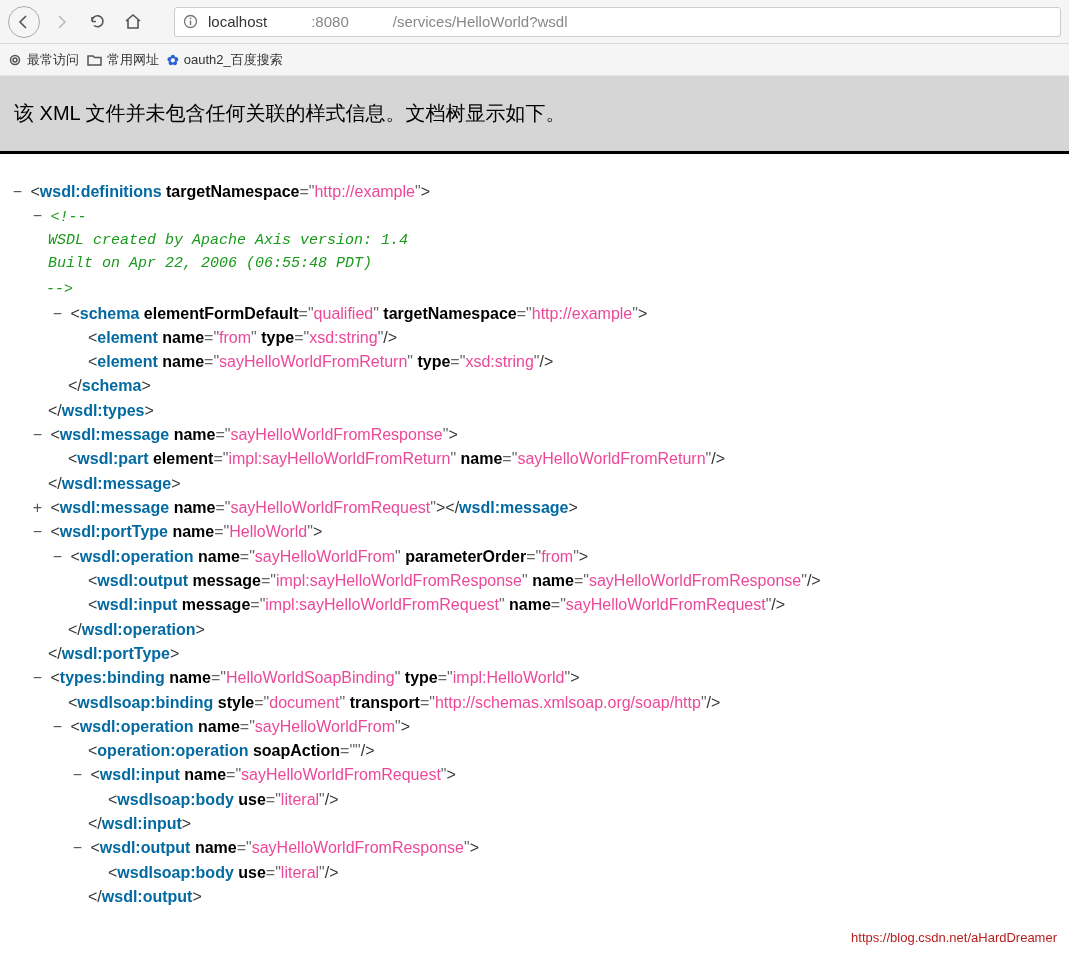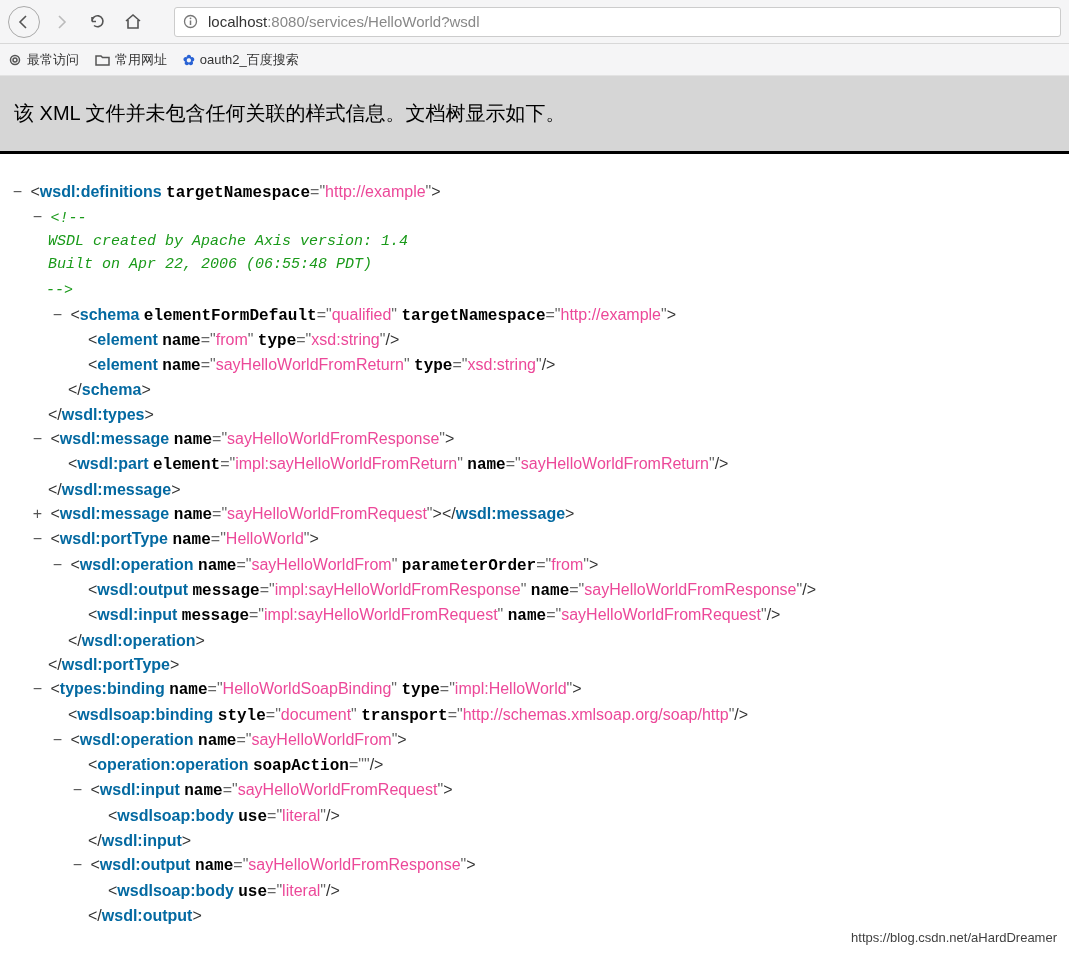--- a/index.html
+++ b/index.html
@@ -34,27 +34,27 @@
     border: 1px solid #ccc;
     border-radius: 3px;
     display: flex;
     align-items: center;
     padding: 0 8px;
     background: #fff;
     gap: 10px;
     color: #333;
     font-size: 15px;
   }
-  .url-bar .dim { color: #888; }
+  .url-bar .dim { color: #888; margin-left: 44px; }
   .bookmarks {
     display: flex;
     align-items: center;
     height: 32px;
     padding: 0 8px;
-    gap: 16px;
+    gap: 8px;
     background: #f5f5f6;
     border-bottom: 1px solid #e3e3e3;
     font-size: 13px;
     color: #333;
   }
   .bm-item { display: flex; align-items: center; gap: 5px; }
   .bm-item svg { stroke: #555; fill: none; stroke-width: 1.5; }
   .bm-baidu { color: #2a63d4; font-weight: bold; font-size: 14px; }
   .msg-banner {
     background: #d6d6d6;
@@ -73,42 +73,42 @@
   .toggle {
     display: inline-block;
     width: 14px;
     color: #555;
     text-align: right;
     margin-right: 4px;
     cursor: pointer;
     font-family: Arial;
   }
   .tag { color: #0369a1; font-weight: bold; }
-  .attr { color: #000; font-weight: bold; font-family: Liberation Mono, monospace; }
+  .attr { color: #000; font-weight: bold; }
   .val { color: #ec4899; }
   .punct { color: #666; }
   .eq { color: #666; }
   .angle { color: #333; }
   .comment {
     color: #1a9a1a;
     font-style: italic;
     font-family: "Courier New", monospace;
     font-size: 15px;
   }
   .ind0 { padding-left: 4px; }
   .ind1 { padding-left: 24px; }
   .ind2 { padding-left: 44px; }
   .ind3 { padding-left: 64px; }
   .ind4 { padding-left: 84px; }
   .ind5 { padding-left: 104px; }
   .watermark {
     position: absolute;
     right: 12px;
     top: 930px;
-    color: #404040;
+    color: #b91c1c;
     font-size: 13px;
   }
 </style>
 </head>
 <body>
 
 <div class="toolbar">
   <div class="nav-btn circle">
     <svg width="16" height="16" viewBox="0 0 16 16">
         <path d="M10 2 L4 8 L10 14"></path>

